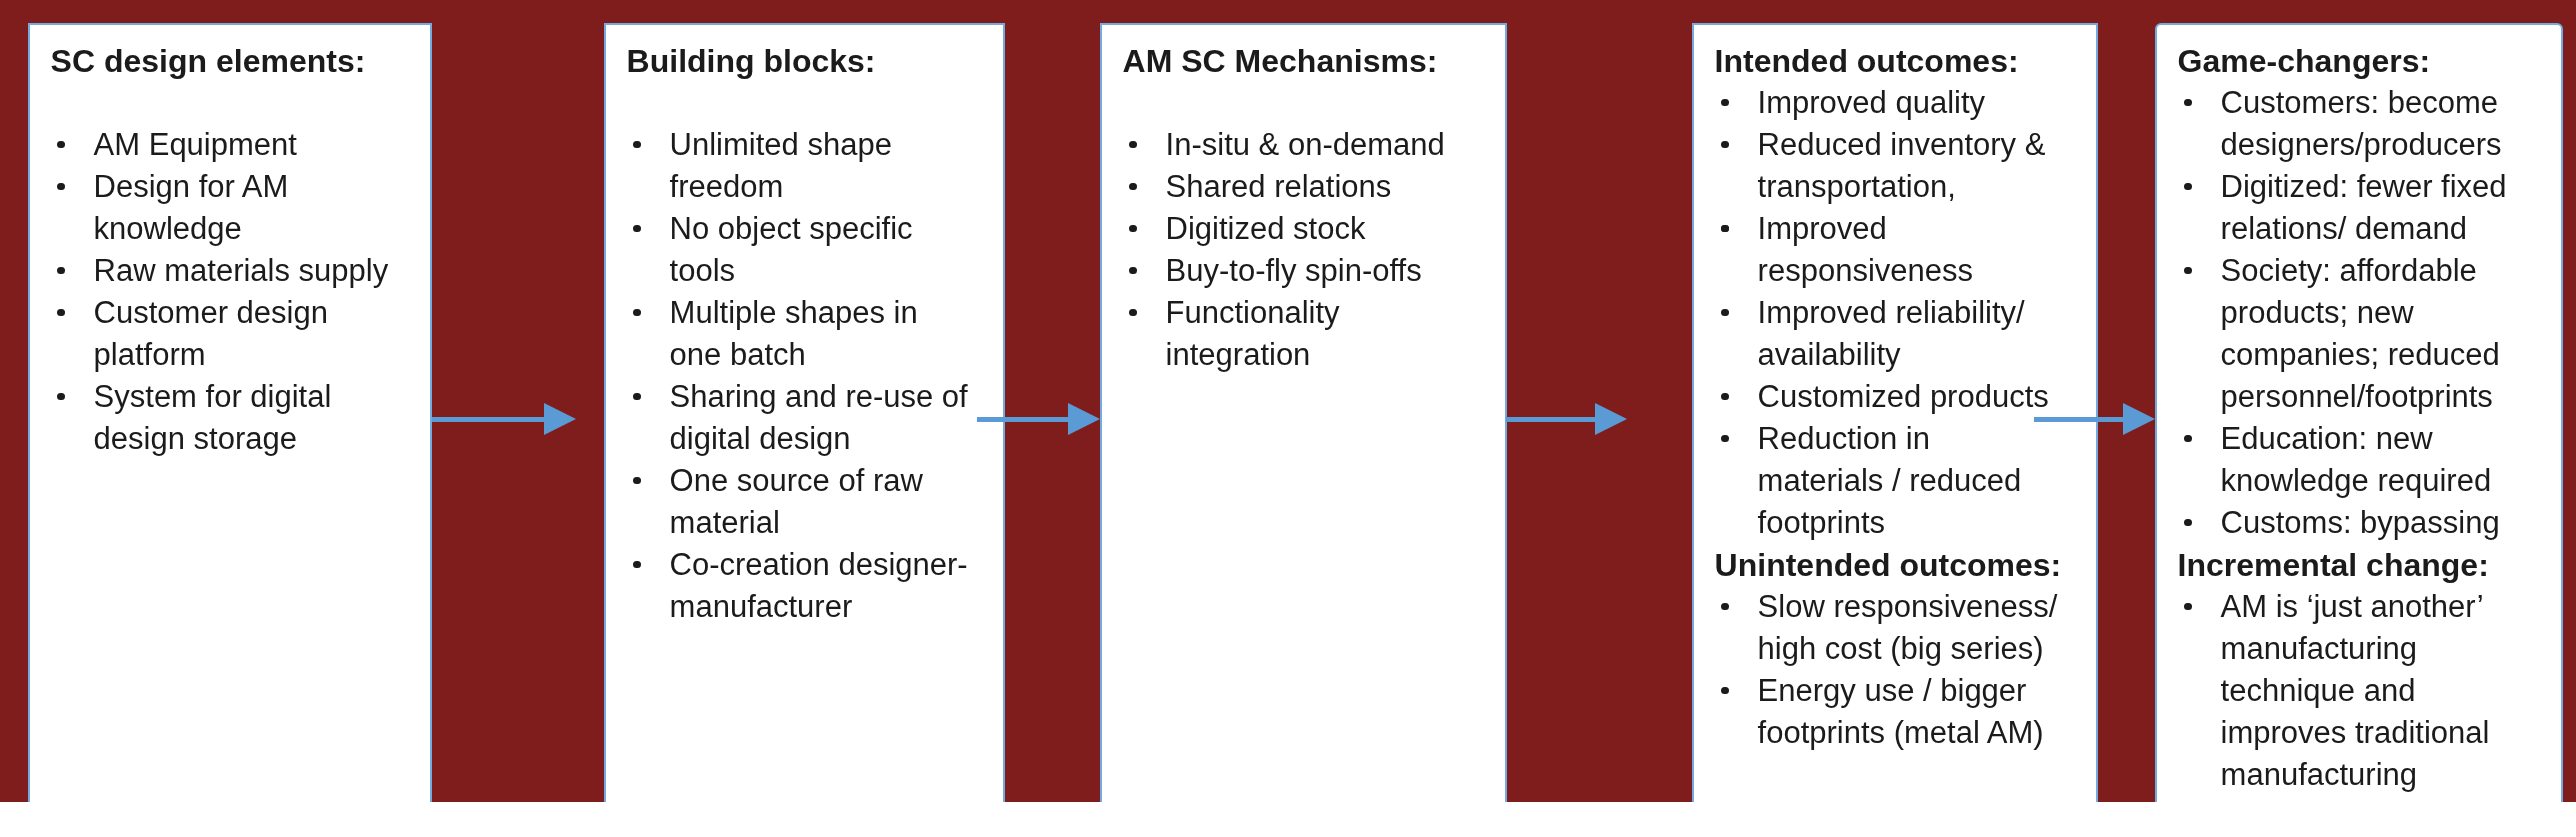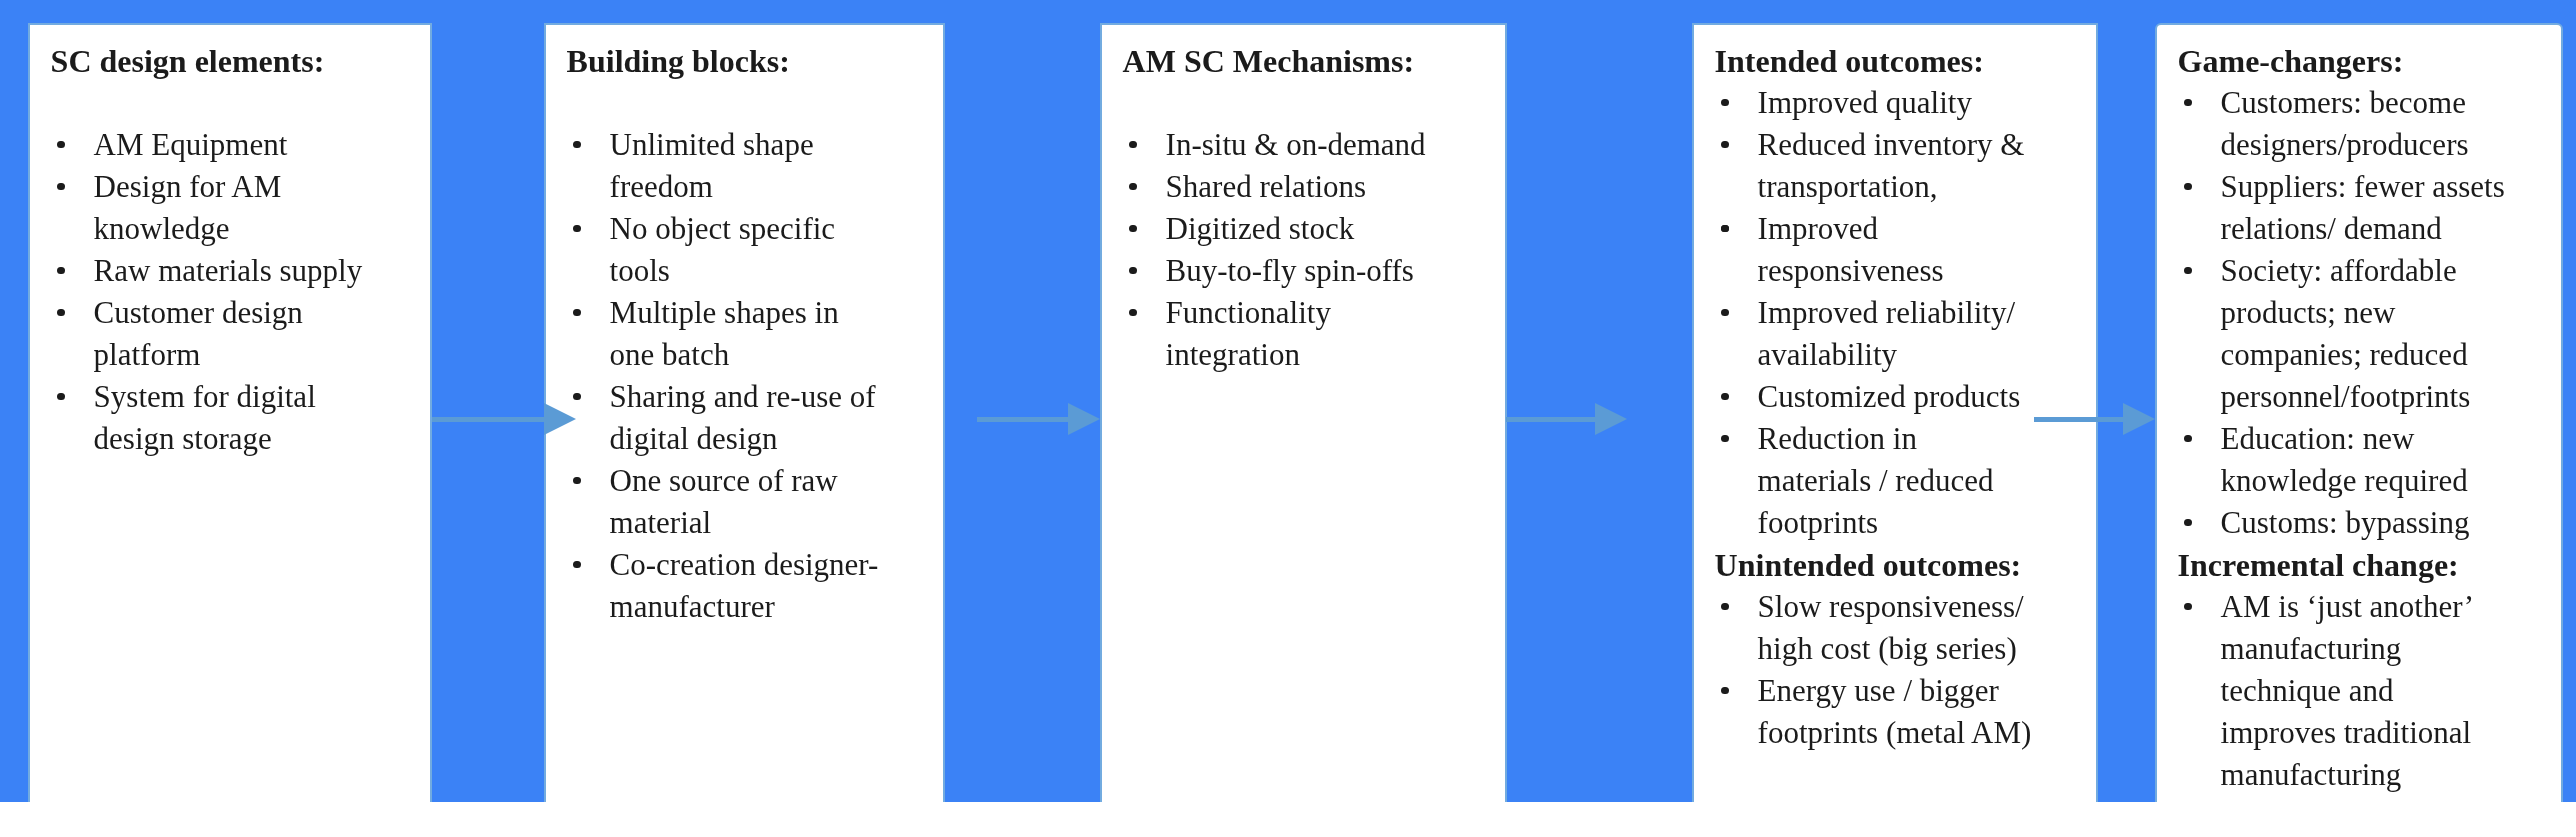--- a/index.html
+++ b/index.html
@@ -1,21 +1,21 @@
 <!DOCTYPE html>
 <html style="font-size:11px"><head>
 <meta charset="utf-8">
 <style>
   html, body { margin: 0; padding: 0; background: #ffffff; }
   .stage {
     position: relative;
     width: 2576px;
     height: 802px;
-    background: #3b82f6;
-    font-family: Liberation Serif, serif;
+    background: #7f1d1d;
+    font-family: Liberation Sans, sans-serif;
     overflow: hidden;
   }
   .box {
     position: absolute;
     top: 22.6px;
     height: 805px;
     box-sizing: border-box;
     border: 2.1px solid #72ABE0;
     background: #ffffff;
     padding: 15px 6.9px 0 20.6px;
@@ -67,21 +67,21 @@
         <li><span class="dot"></span><span class="txt">AM Equipment</span></li>
         <li><span class="dot"></span><span class="txt">Design for AM
 knowledge</span></li>
         <li><span class="dot"></span><span class="txt">Raw materials supply</span></li>
         <li><span class="dot"></span><span class="txt">Customer design
 platform</span></li>
         <li><span class="dot"></span><span class="txt">System for digital
 design storage</span></li>
       </ul>
     </div>
-    <div class="box sparse" style="left: 544px; width: 401px; border-color: rgb(114, 171, 224);">
+    <div class="box sparse" style="left: 604px; width: 401px; border-color: rgb(114, 171, 224);">
       <div class="box-title">Building blocks:</div>
       <ul class="bullets first-section">
         <li><span class="dot"></span><span class="txt">Unlimited shape
 freedom</span></li>
         <li><span class="dot"></span><span class="txt">No object specific
 tools</span></li>
         <li><span class="dot"></span><span class="txt">Multiple shapes in
 one batch</span></li>
         <li><span class="dot"></span><span class="txt">Sharing and re-use of
 digital design</span></li>
@@ -124,21 +124,21 @@
 high cost (big series)</span></li>
         <li><span class="dot"></span><span class="txt">Energy use / bigger
 footprints (metal AM)</span></li>
       </ul>
     </div>
     <div class="box" style="left: 2155px; width: 408px; border-color: rgb(114, 171, 224); border-radius: 6px;">
       <div class="box-title">Game-changers:</div>
       <ul class="bullets first-section">
         <li><span class="dot"></span><span class="txt">Customers: become
 designers/producers</span></li>
-        <li><span class="dot"></span><span class="txt">Suppliers: fewer assets
+        <li><span class="dot"></span><span class="txt">Digitized: fewer fixed
 relations/ demand</span></li>
         <li><span class="dot"></span><span class="txt">Society: affordable
 products; new
 companies; reduced
 personnel/footprints</span></li>
         <li><span class="dot"></span><span class="txt">Education: new
 knowledge required</span></li>
         <li><span class="dot"></span><span class="txt">Customs: bypassing</span></li>
       </ul>
       <div class="box-title">Incremental change:</div>

